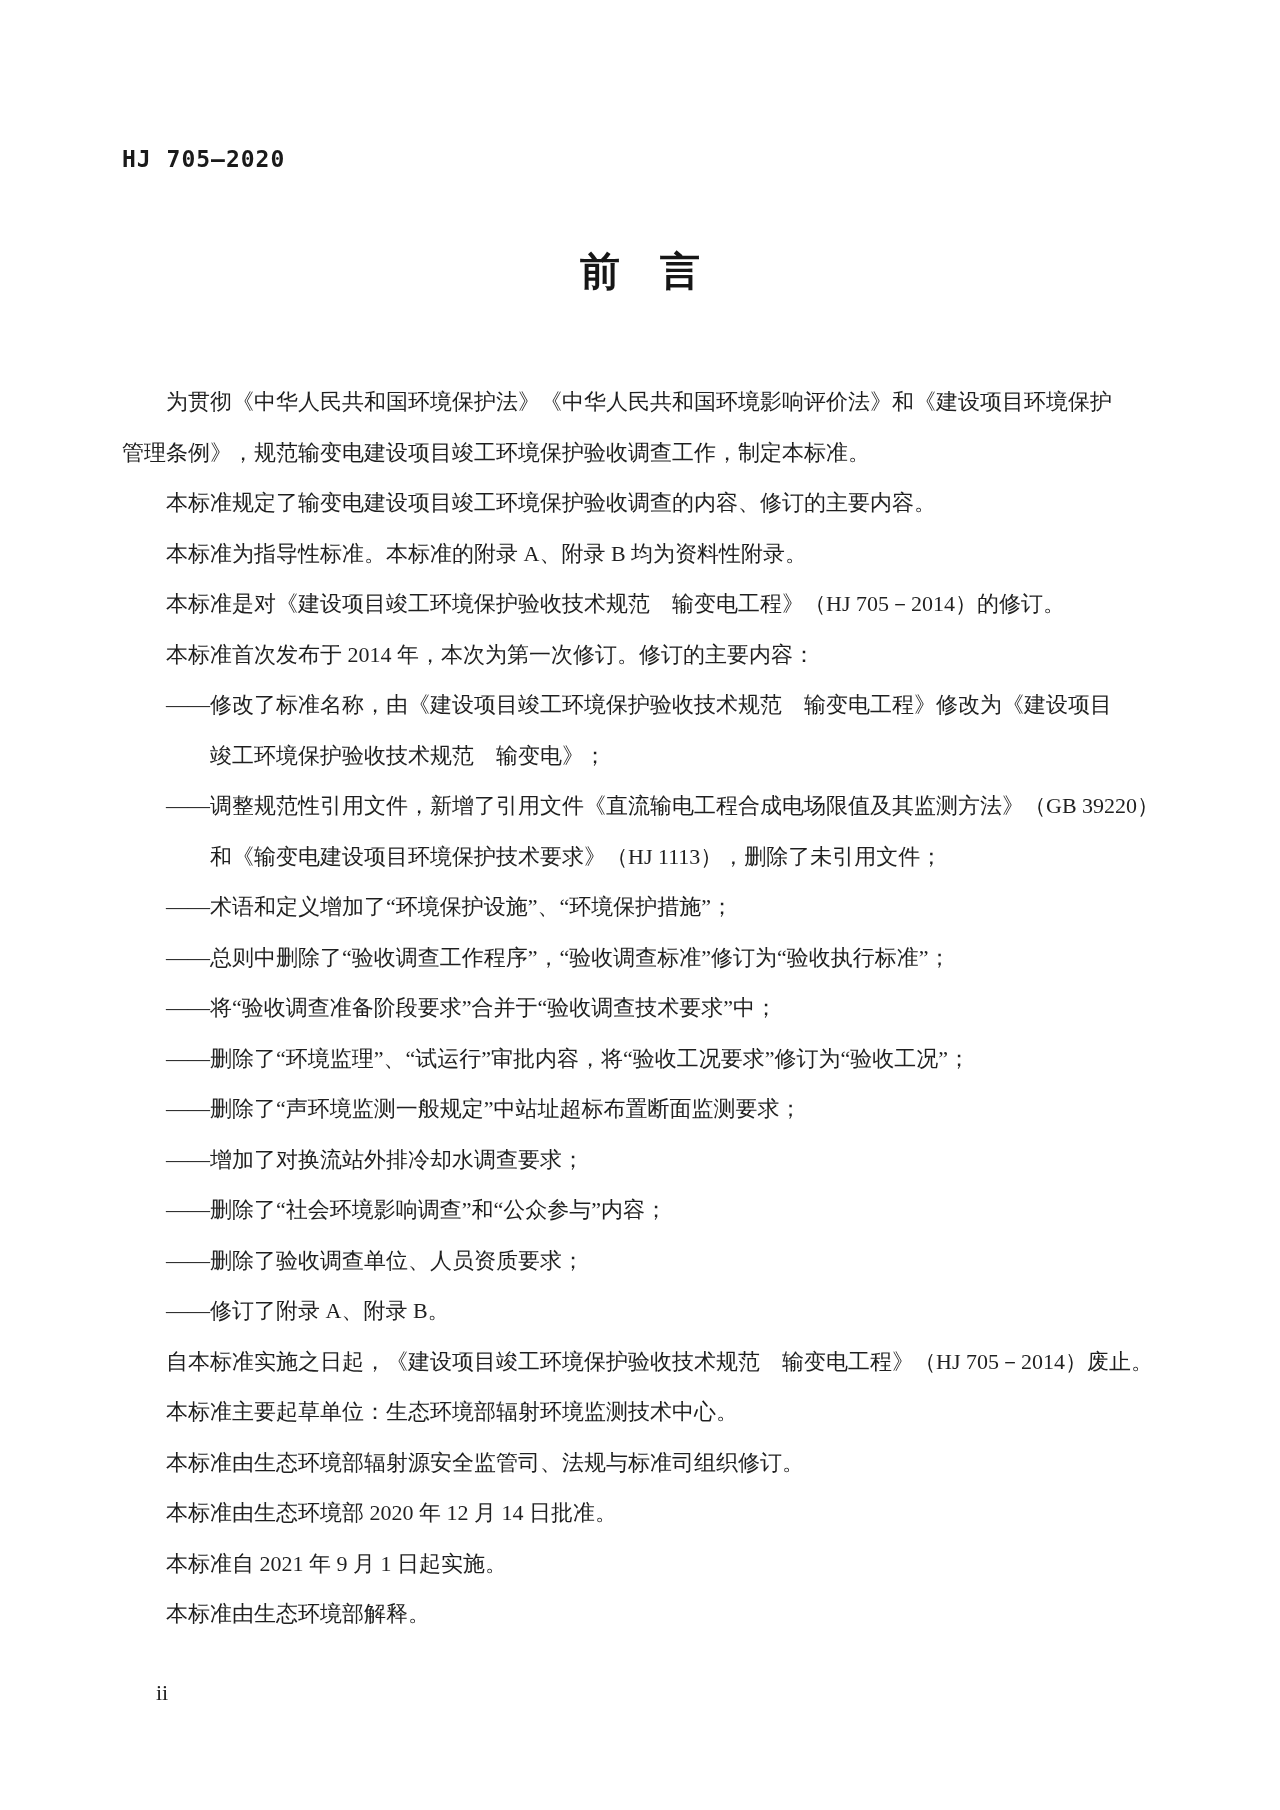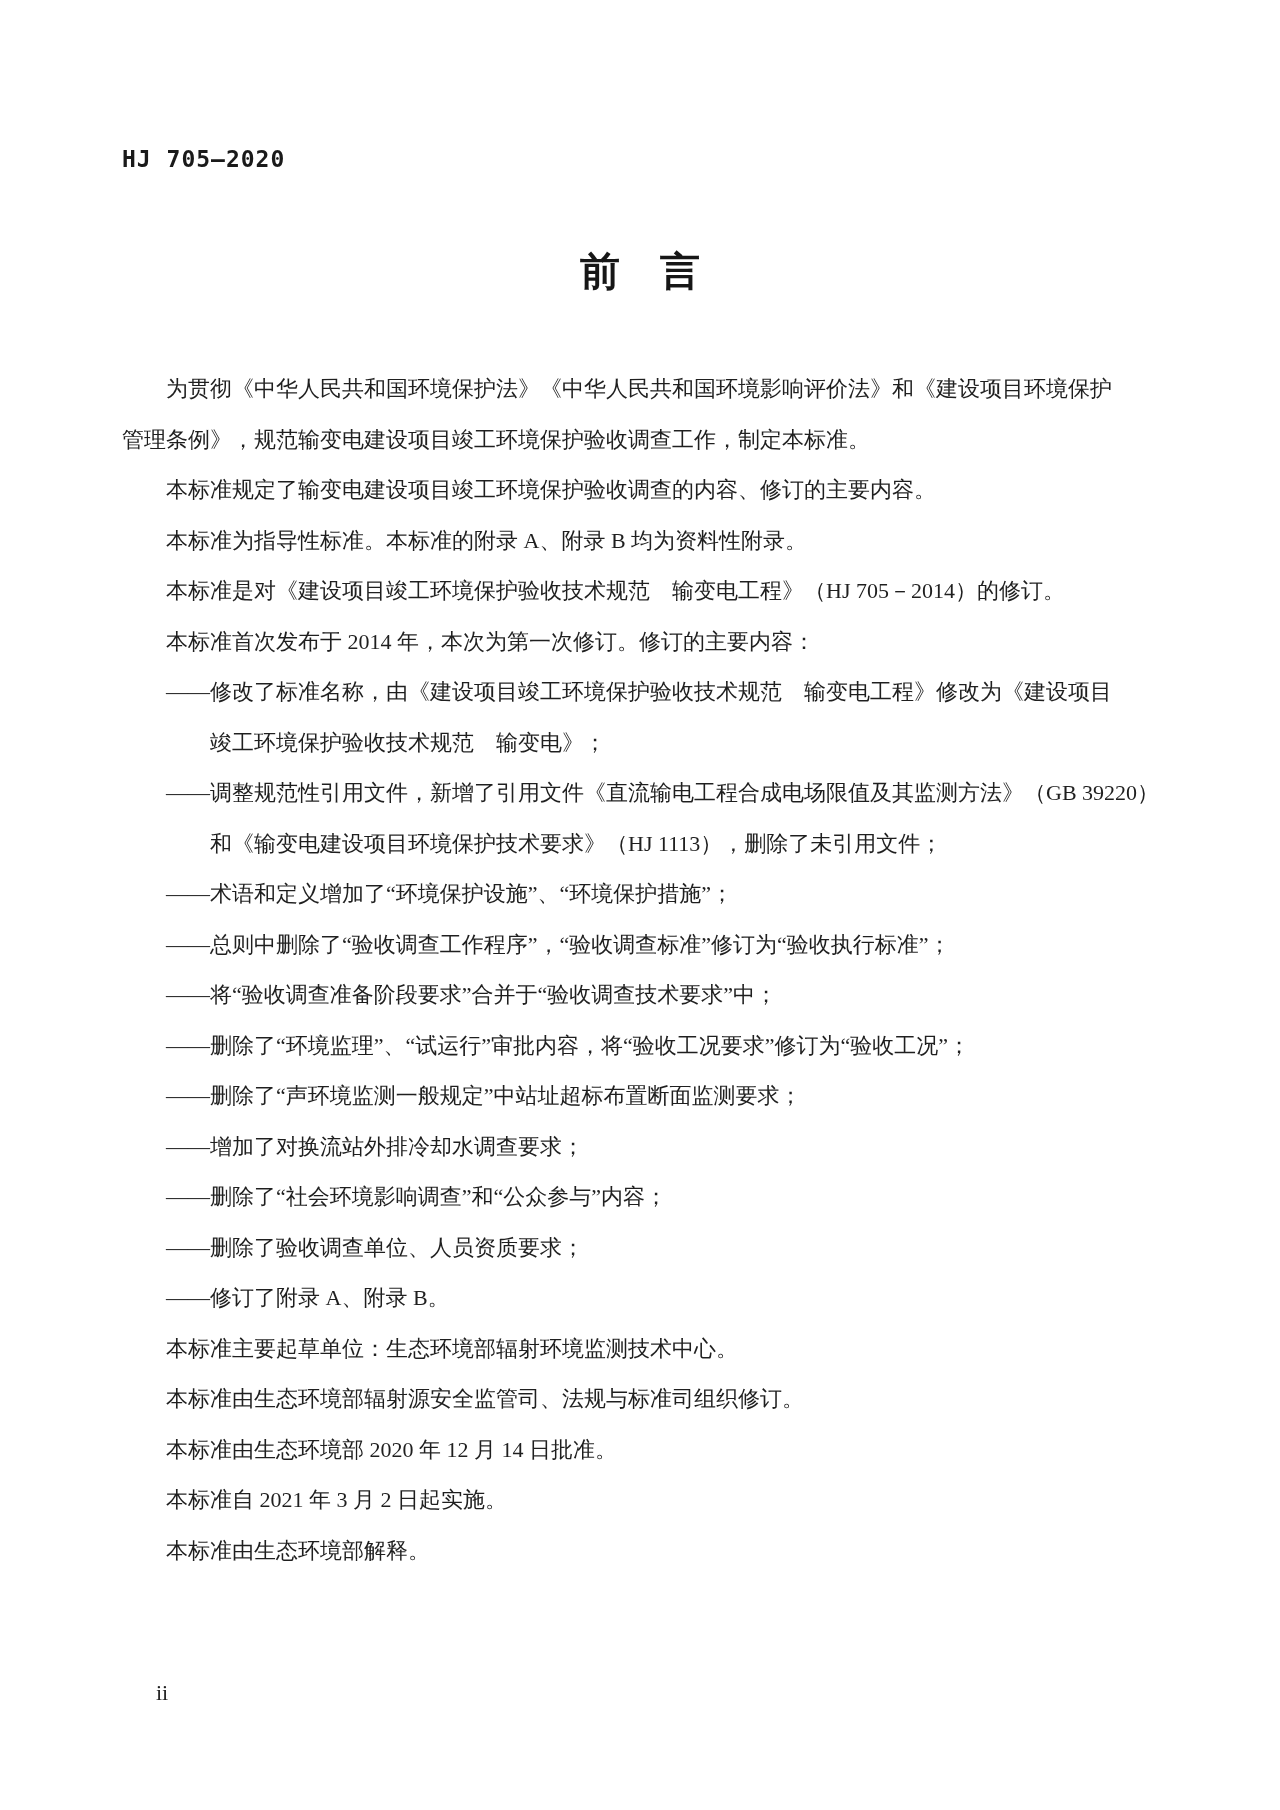--- a/index.html
+++ b/index.html
@@ -33,21 +33,21 @@
     top: 244px;
     text-align: center;
     font-family: "Liberation Sans", "DejaVu Sans", sans-serif;
     font-size: 40px;
     font-weight: bold;
     color: #161616;
   }
   .doc-body {
     position: absolute;
     left: 122px;
-    top: 364px;
+    top: 377px;
     width: 1036px;
     font-size: 22px;
     line-height: 50.5px;
     color: #1f1f1f;
   }
   .line {
     white-space: nowrap;
   }
   .line.indent {
     padding-left: 44px;
@@ -85,21 +85,22 @@
       <div class="line hang">和《输变电建设项目环境保护技术要求》（HJ 1113），删除了未引用文件；</div>
       <div class="line indent">——术语和定义增加了“环境保护设施”、“环境保护措施”；</div>
       <div class="line indent">——总则中删除了“验收调查工作程序”，“验收调查标准”修订为“验收执行标准”；</div>
       <div class="line indent">——将“验收调查准备阶段要求”合并于“验收调查技术要求”中；</div>
       <div class="line indent">——删除了“环境监理”、“试运行”审批内容，将“验收工况要求”修订为“验收工况”；</div>
       <div class="line indent">——删除了“声环境监测一般规定”中站址超标布置断面监测要求；</div>
       <div class="line indent">——增加了对换流站外排冷却水调查要求；</div>
       <div class="line indent">——删除了“社会环境影响调查”和“公众参与”内容；</div>
       <div class="line indent">——删除了验收调查单位、人员资质要求；</div>
       <div class="line indent">——修订了附录 A、附录 B。</div>
+      <div class="line indent">自本标准实施之日起，《建设项目竣工环境保护验收技术规范　输变电工程》（HJ 705－2014）废止。</div>
       <div class="line indent">本标准主要起草单位：生态环境部辐射环境监测技术中心。</div>
       <div class="line indent">本标准由生态环境部辐射源安全监管司、法规与标准司组织修订。</div>
       <div class="line indent">本标准由生态环境部 2020 年 12 月 14 日批准。</div>
-      <div class="line indent">本标准自 2021 年 3 月 2 日起实施。</div>
+      <div class="line indent">本标准自 2021 年 9 月 1 日起实施。</div>
       <div class="line indent">本标准由生态环境部解释。</div>
     </div>
 
   <div class="doc-footer">ii</div>
 </div>
 
 </body></html>

